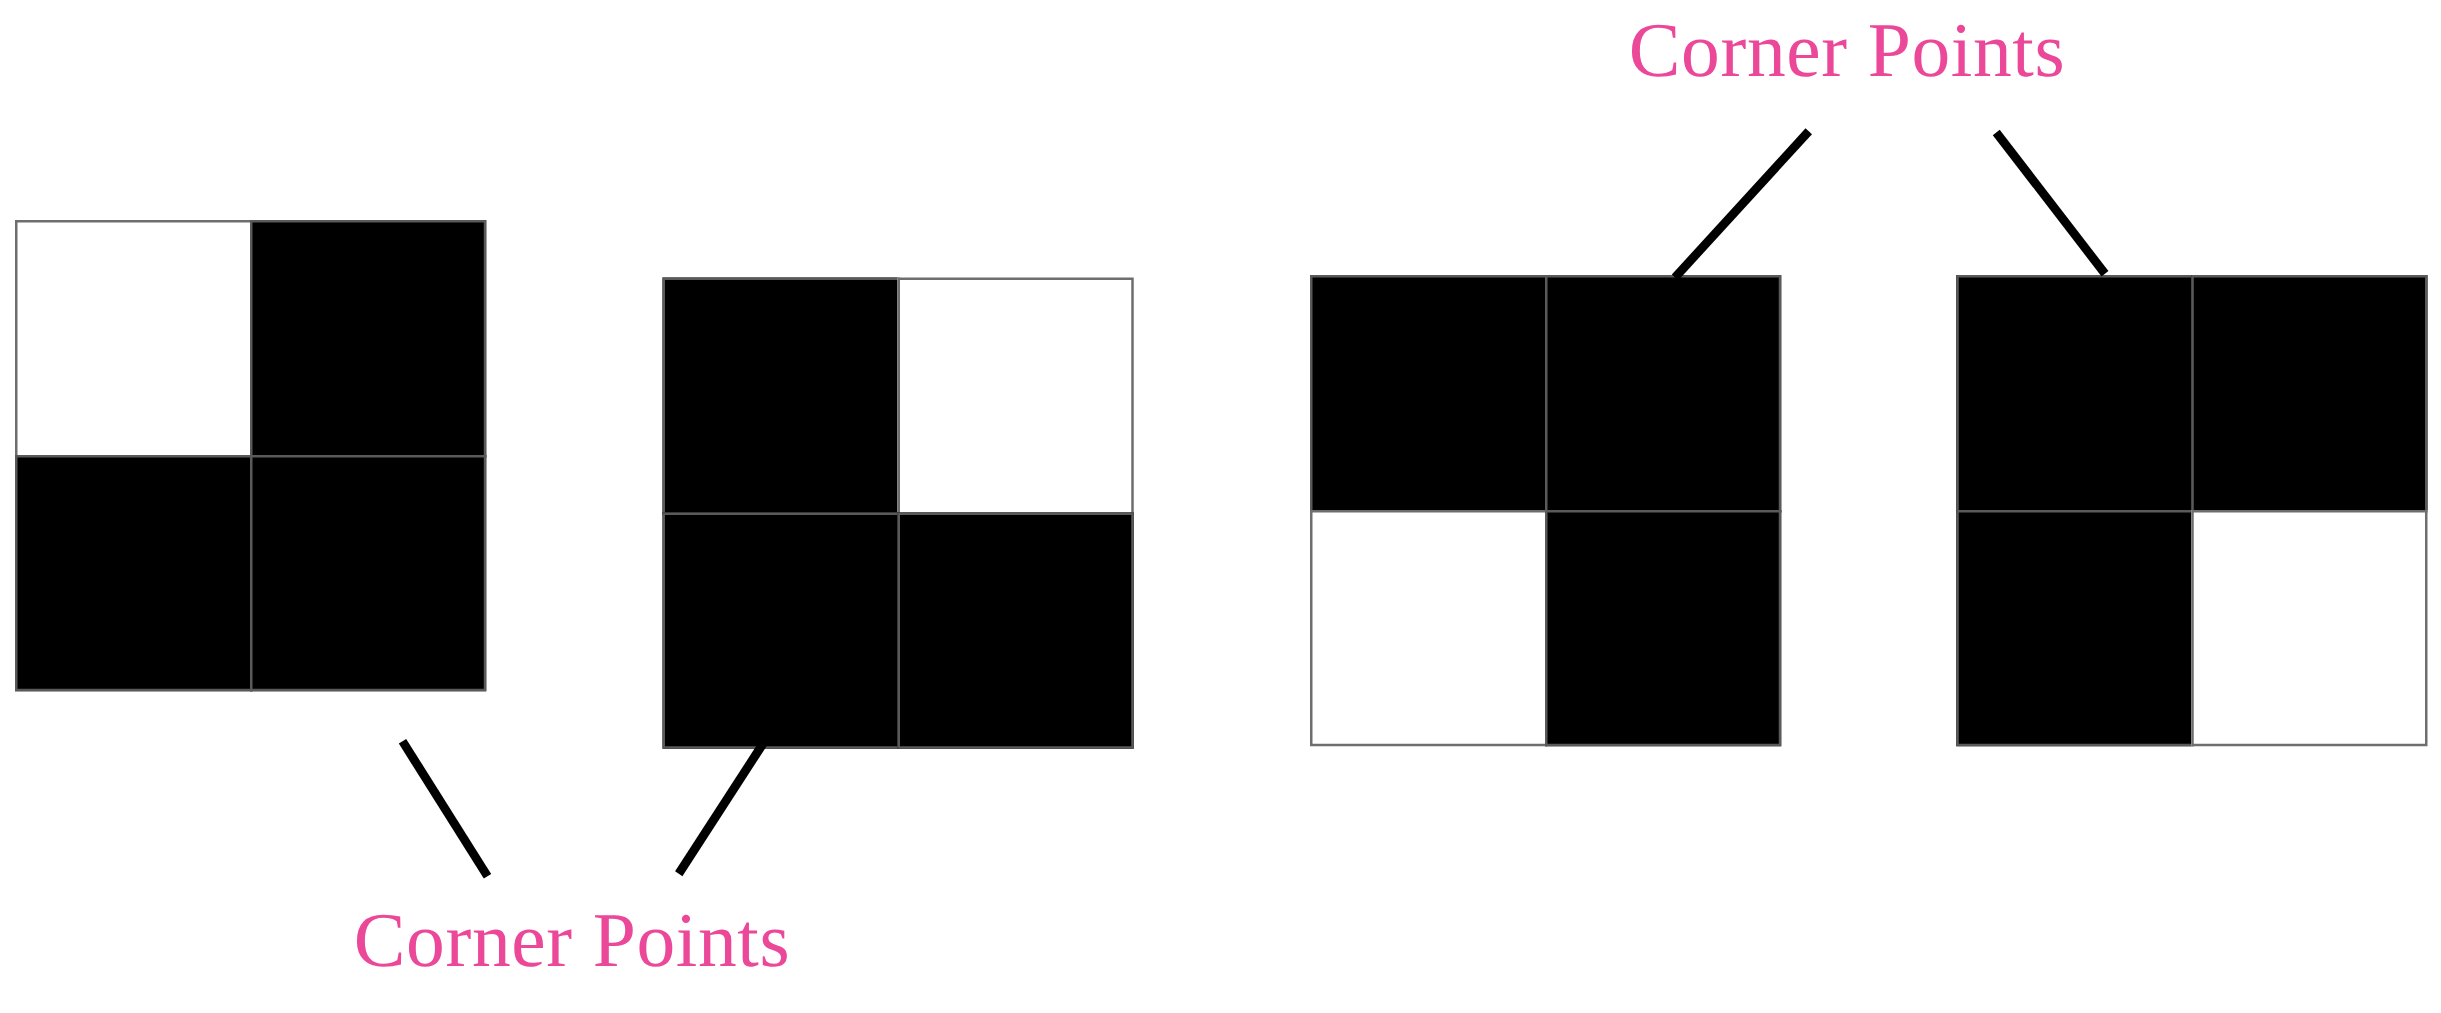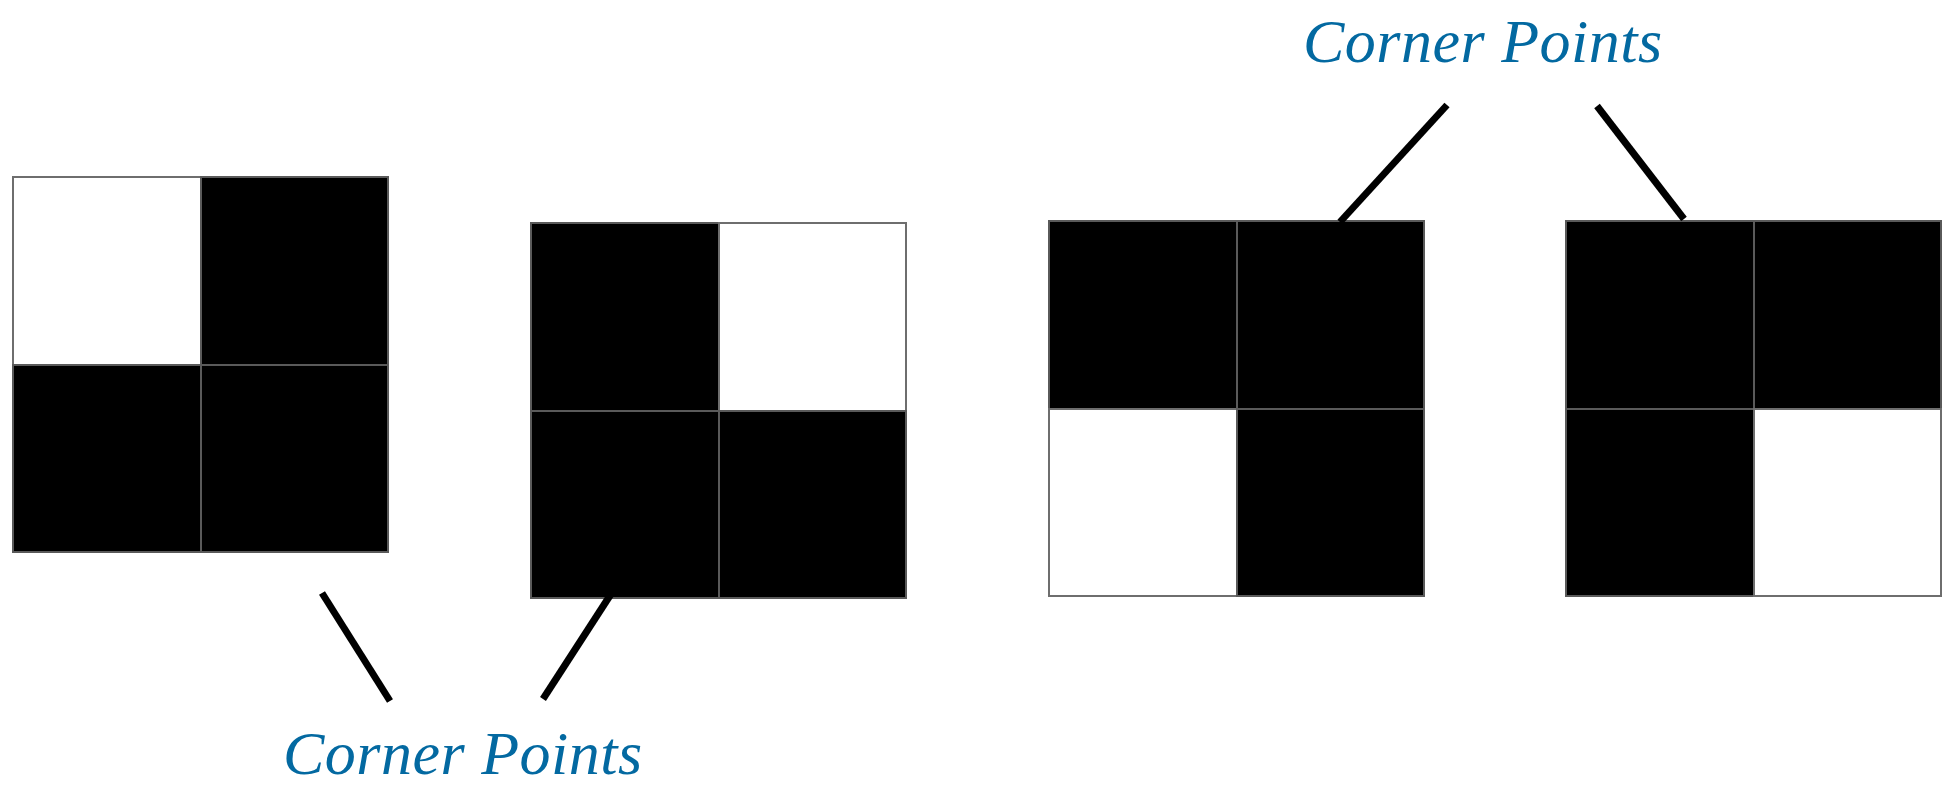--- a/index.html
+++ b/index.html
@@ -31,26 +31,25 @@
     background: #000000;
     border-color: #5a5a5a;
   }
   .cell.white {
     background: #ffffff;
     border-color: #6e6e6e;
   }
   .label {
     position: absolute;
     white-space: nowrap;
-    color: #0369a1;
+    color: #ec4899;
     font-size: 62px;
     line-height: 1;
     letter-spacing: 0.5px;
     font-weight: 400;
-    font-style: italic;
   }
   svg.leaders {
     position: absolute;
     left: 0;
     top: 0;
     width: 1953px;
     height: 810px;
     pointer-events: none;
   }
   svg.leaders line {

